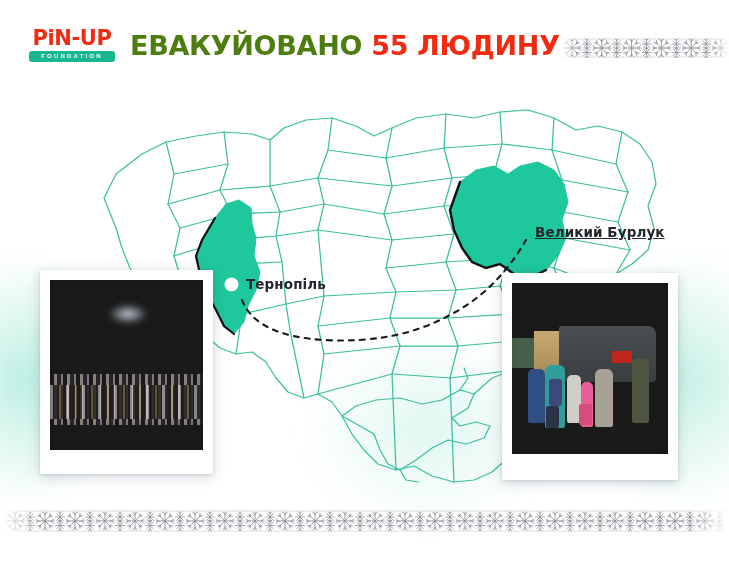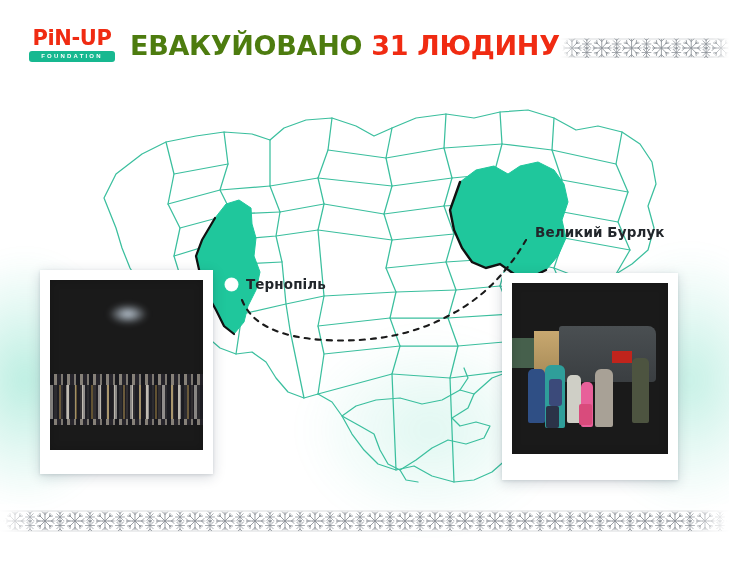--- a/index.html
+++ b/index.html
@@ -106,21 +106,21 @@
   .city-label {
     position:absolute;
     font-family:"DejaVu Sans", sans-serif;
     font-weight:bold;
     font-size:13.5px;
     color:#22262B;
     white-space:nowrap;
     letter-spacing:0.1px;
   }
   .lbl-ternopil { left:190px; top:198px; }
-  .lbl-burluk   { left:479px; top:146px; }
+  .lbl-burluk   { left:479px; top:146px;text-decoration:underline; }
 
   .city-dot {
     position:absolute;
     width:13px; height:13px;
     border-radius:50%;
     background:#ffffff;
     box-shadow:0 0 0 0.5px rgba(255,255,255,0.9);
   }
   .dot-ternopil { left:169px; top:200px; }
   .dot-burluk   { left:516px; top:177px; }
@@ -233,21 +233,21 @@
   <div class="header">
 
     <div class="logo">
       <div class="logo-word">PiN-UP</div>
       <div class="logo-bar">
         <div class="logo-sub">FOUNDATION</div>
       </div>
     </div>
 
     <div class="title">
-      <span class="t-dark">ЕВАКУЙОВАНО</span><span>&nbsp;</span><span class="t-red">31 ЛЮДИНУ</span>
+      <span class="t-dark">ЕВАКУЙОВАНО</span><span>&nbsp;</span><span class="t-red">55 ЛЮДИНУ</span>
     </div>
 
     <div class="ornament orn-top">
       <svg class="orn-inner" viewBox="0 0 340 76" preserveAspectRatio="none">
         <defs>
           <g id="flake">
             <g stroke="#8A8F96" stroke-width="1.7" fill="none" stroke-linecap="round">
               <path d="M0,-17 L0,17 M-17,0 L17,0 M-12,-12 L12,12 M-12,12 L12,-12"></path>
               <path d="M0,-13 l-5,-5 M0,-13 l5,-5 M0,13 l-5,5 M0,13 l5,5
                        M-13,0 l-5,-5 M-13,0 l-5,5 M13,0 l5,-5 M13,0 l5,5"></path>

